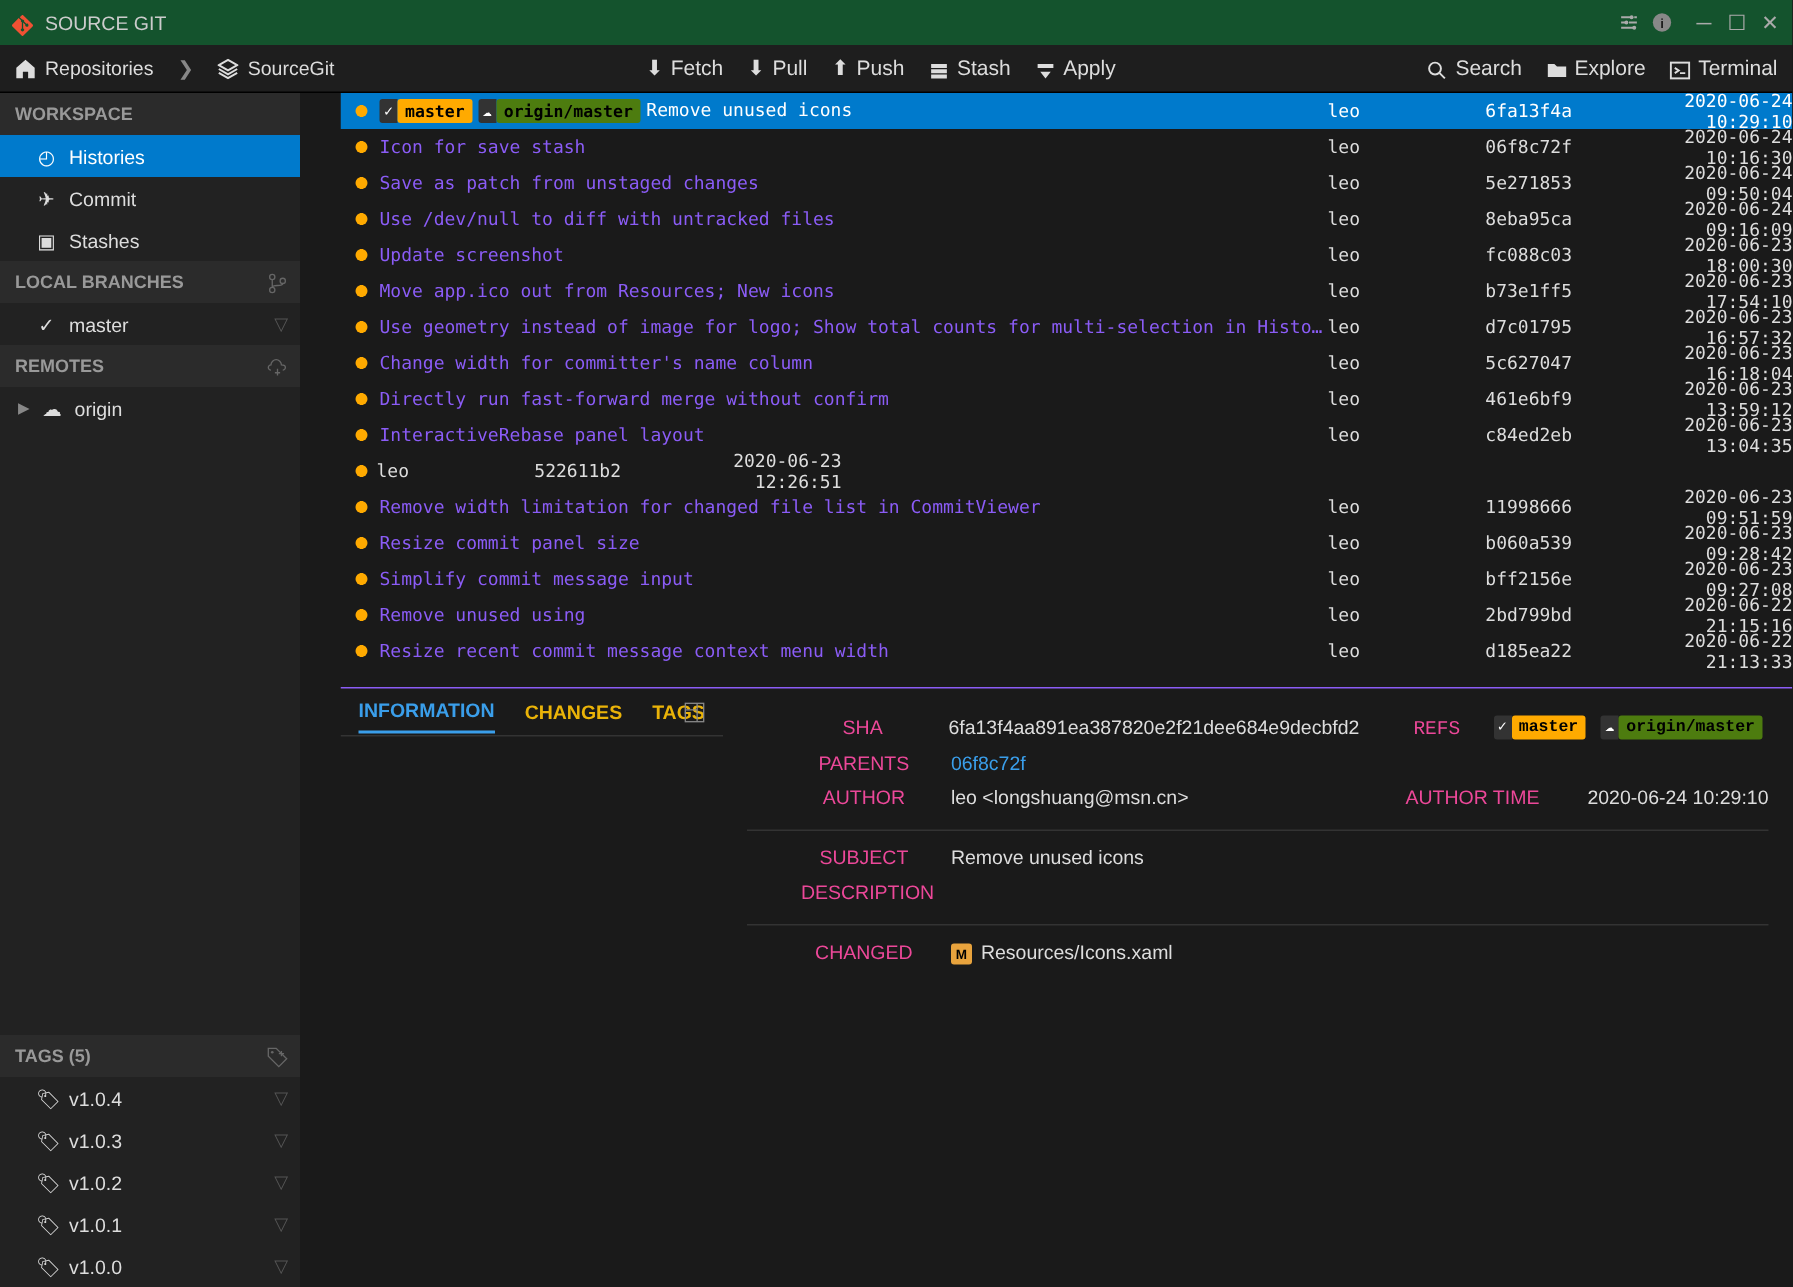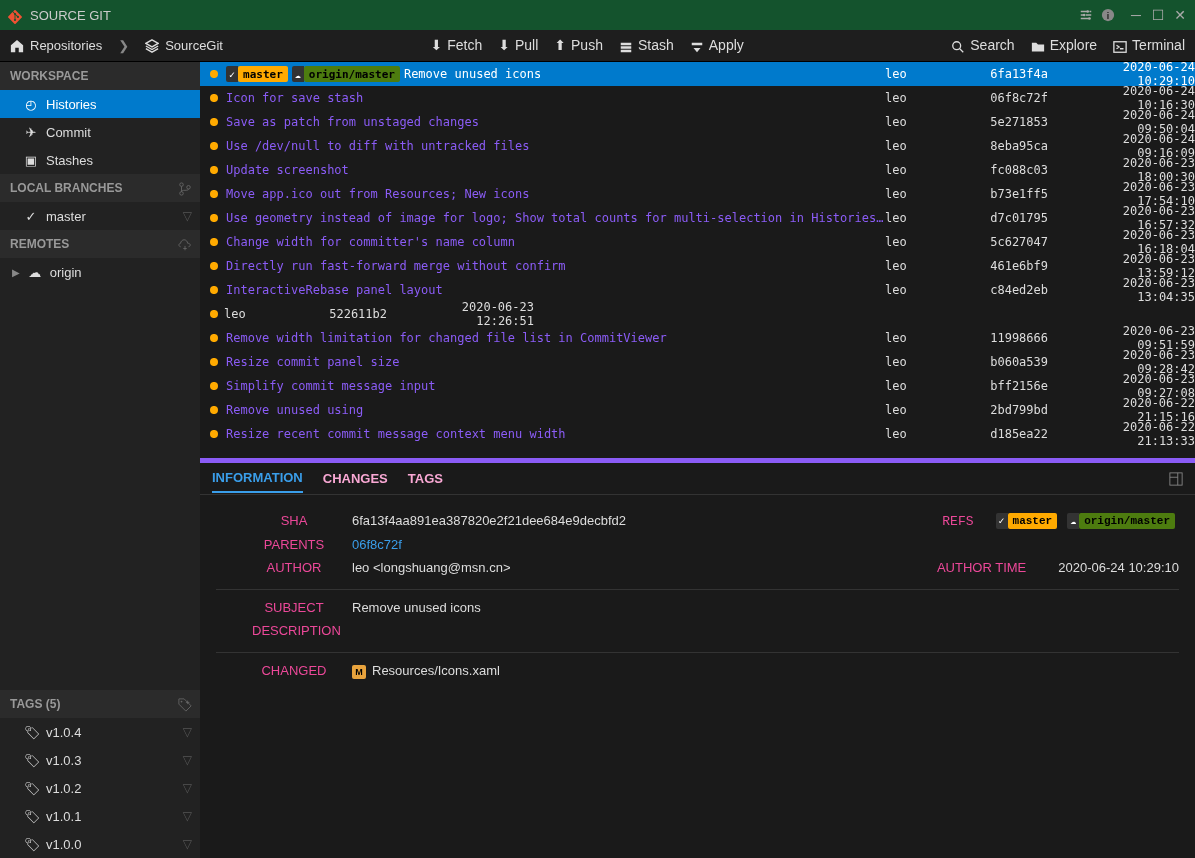--- a/index.html
+++ b/index.html
@@ -6,21 +6,21 @@
 body { font-family:-apple-system,"Segoe UI",sans-serif; background:#1a1a1a; color:#ddd; font-size:13px; overflow:hidden; width:1195px; height:858px; }
 .titlebar { height:30px; background:#14532d; display:flex; align-items:center; padding:0 8px; gap:8px; color:#ccc; }
 .titlebar .spacer { flex:1; }
 .titlebar .wicon { width:14px; height:14px; cursor:pointer; display:flex; align-items:center; justify-content:center; font-size:14px; color:#aaa; }
 .logo { width:14px; height:14px; display:inline-block; }
 .toolbar { height:32px; background:#1e1e1e; display:flex; align-items:center; padding:0 10px; gap:16px; border-bottom:1px solid #000; }
 .bc-item { display:flex; align-items:center; gap:6px; cursor:pointer; }
 .toolbar .center { flex:1; display:flex; justify-content:center; gap:16px; }
 .toolbar .right { display:flex; gap:16px; }
 .tbtn { display:flex; align-items:center; gap:5px; cursor:pointer; color:#ddd; font-size:14px; }
-.main { display:flex; height:796px; }
+.main { display:flex; height:796px;gap:27px; }
 .sidebar { width:200px; background:#222; display:flex; flex-direction:column; }
 .shead { height:28px; display:flex; align-items:center; padding:0 10px; color:#999; font-weight:bold; background:#2b2b2b; font-size:12px; position:relative; }
 .shead .hicon { position:absolute; right:8px; color:#666; cursor:pointer; font-size:14px; }
 .sitem { height:28px; display:flex; align-items:center; padding:0 10px 0 24px; gap:8px; cursor:pointer; position:relative; }
 .sitem.active { background:#007acc; color:#fff; }
 .sitem .iicon { width:14px; display:inline-block; text-align:center; }
 .sitem .filt { position:absolute; right:8px; color:#555; font-size:12px;}
 .content { flex:1; display:flex; flex-direction:column; background:#1a1a1a; overflow:hidden; }
 .commit-list { flex:1; overflow:hidden; }
 .crow { display:flex; align-items:center; height:24px; font-family:Consolas,monospace; font-size:12px; cursor:pointer; padding-left:4px; }
@@ -31,23 +31,23 @@
 .badge { display:inline-flex; align-items:center; padding:0 5px; height:16px; border-radius:2px; font-size:11px; margin-right:4px; font-weight:bold; }
 .badge-master { background:#ffaa00; color:#000; }
 .badge-remote { background:#4d7c0f; color:#000; }
 .badge-pre { background:#333; color:#fff; padding:0 3px; height:16px; display:inline-flex; align-items:center; border-radius:2px 0 0 2px; margin-right:0; font-size:10px;}
 .msg { flex:1; white-space:nowrap; overflow:hidden; text-overflow:ellipsis; padding-left:2px; color:#8b5cf6;}
 .crow.selected .msg { color:#fff;}
 .author-col { width:100px; color:#ddd; }
 .sha-col { width:75px; text-align:right; color:#ddd; padding-right:12px;}
 .date-col { width:135px; color:#ddd; text-align:right; }
 .crow.selected .author-col,.crow.selected .sha-col,.crow.selected .date-col{color:#fff;}
-.detail { height:400px; border-top:5px solid #8b5cf6; display:flex; flex-direction:column; }
+.detail { height:400px; border-top:1px solid #8b5cf6; display:flex; flex-direction:row; }
 .tabs { height:32px; display:flex; align-items:center; padding:0 12px; gap:20px; border-bottom:1px solid #333; position:relative; }
-.tab { cursor:pointer; color:#f9a8d4; font-weight:bold; font-size:13px; padding:6px 0; }
+.tab { cursor:pointer; color:#eab308; font-weight:bold; font-size:13px; padding:6px 0; }
 .tab.active { color:#3a9eea; border-bottom:2px solid #3a9eea; }
 .layout-icon { position:absolute; right:12px; color:#888; cursor:pointer; }
 .detail-body { padding:14px 16px; overflow:auto; }
 .drow { display:flex; padding:4px 0; }
 .dlabel { width:100px; text-align:center; color:#ec4899; padding-right:16px; font-size:13px;margin-left:36px;}
 .dval { flex:1; font-size:13px;}
 .dlink { color:#3a9eea; cursor:pointer; }
 .hr { height:1px; background:#333; margin:10px 0 6px; }
 .tags-section { margin-top:auto; }
 .fileicon { display:inline-block; width:14px; height:14px; background:#e8a33d; color:#000; font-size:9px; font-weight:bold; text-align:center; line-height:14px; border-radius:2px; margin-right:6px;}

